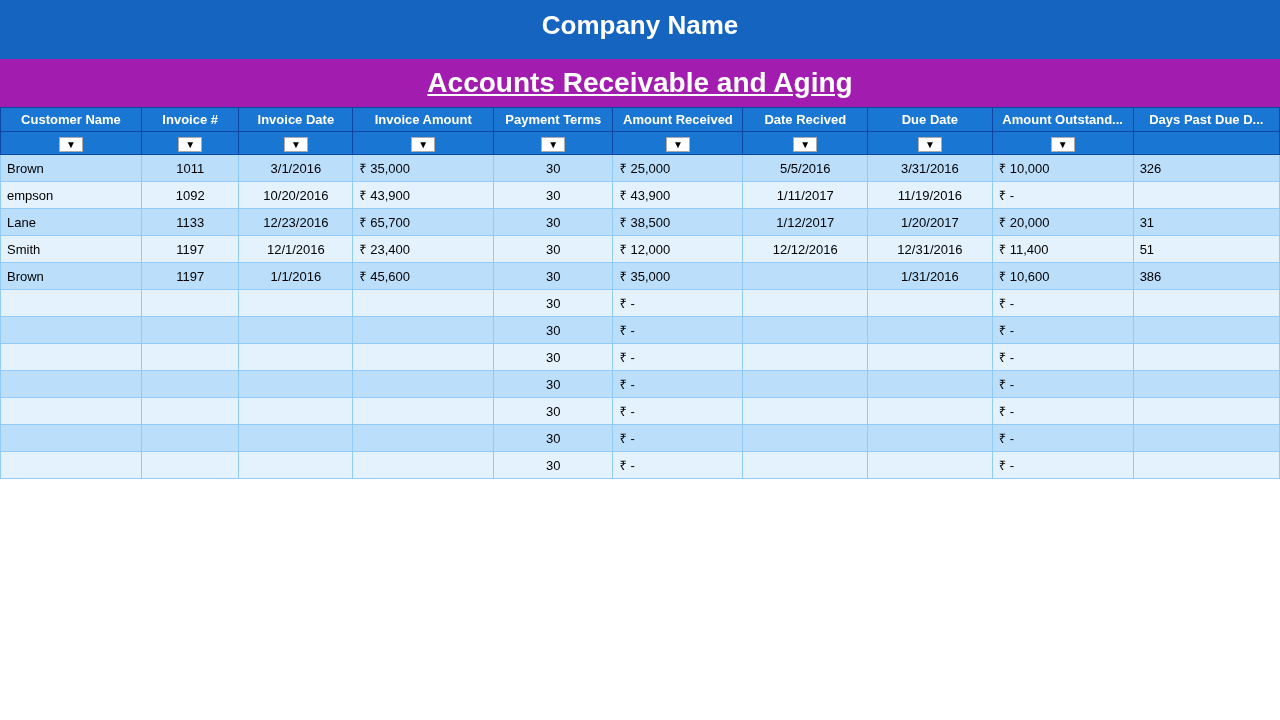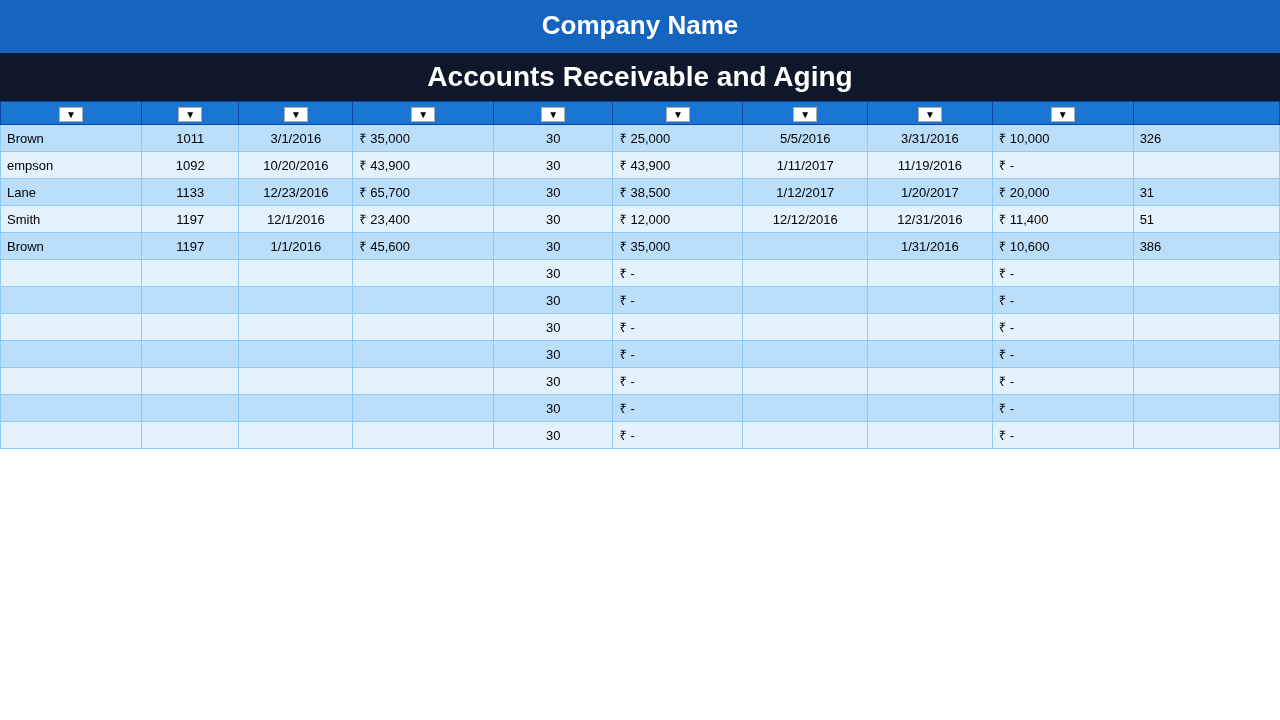--- a/index.html
+++ b/index.html
@@ -8,32 +8,33 @@
       background: #fff;
       width: 1280px;
       height: 720px;
       overflow: hidden;
     }
 
     .header-company {
       background: #1565C0;
       color: #fff;
       text-align: center;
-      padding: 10px 0 12px;
+      padding: 10px 0 18px;
       font-size: 26px;
       font-weight: bold;
     }
 
     .header-title {
-      background: #0f172a;
+      background: #a21caf;
       color: #fff;
       text-align: center;
       padding: 8px 0;
       font-size: 28px;
       font-weight: bold;
+      text-decoration: underline;
     }
 
     .table-wrapper {
       overflow: hidden;
       width: 100%;
     }
 
     table {
       width: 100%;
       border-collapse: collapse;
@@ -124,20 +125,32 @@
       <col class="col-invoice-date">
       <col class="col-invoice-amount">
       <col class="col-payment-terms">
       <col class="col-amount-received">
       <col class="col-date-received">
       <col class="col-due-date">
       <col class="col-amount-outstanding">
       <col class="col-days-past-due">
     </colgroup>
     <thead>
+      <tr class="header-row">
+        <th>Customer Name</th>
+        <th>Invoice #</th>
+        <th>Invoice Date</th>
+        <th>Invoice Amount</th>
+        <th>Payment Terms</th>
+        <th>Amount Received</th>
+        <th>Date Recived</th>
+        <th>Due Date</th>
+        <th>Amount Outstand...</th>
+        <th>Days Past Due D...</th>
+      </tr>
       <tr class="filter-row">
         <td><span class="filter-btn">▼</span></td>
         <td><span class="filter-btn">▼</span></td>
         <td><span class="filter-btn">▼</span></td>
         <td><span class="filter-btn">▼</span></td>
         <td><span class="filter-btn">▼</span></td>
         <td><span class="filter-btn">▼</span></td>
         <td><span class="filter-btn">▼</span></td>
         <td><span class="filter-btn">▼</span></td>
         <td><span class="filter-btn">▼</span></td>

